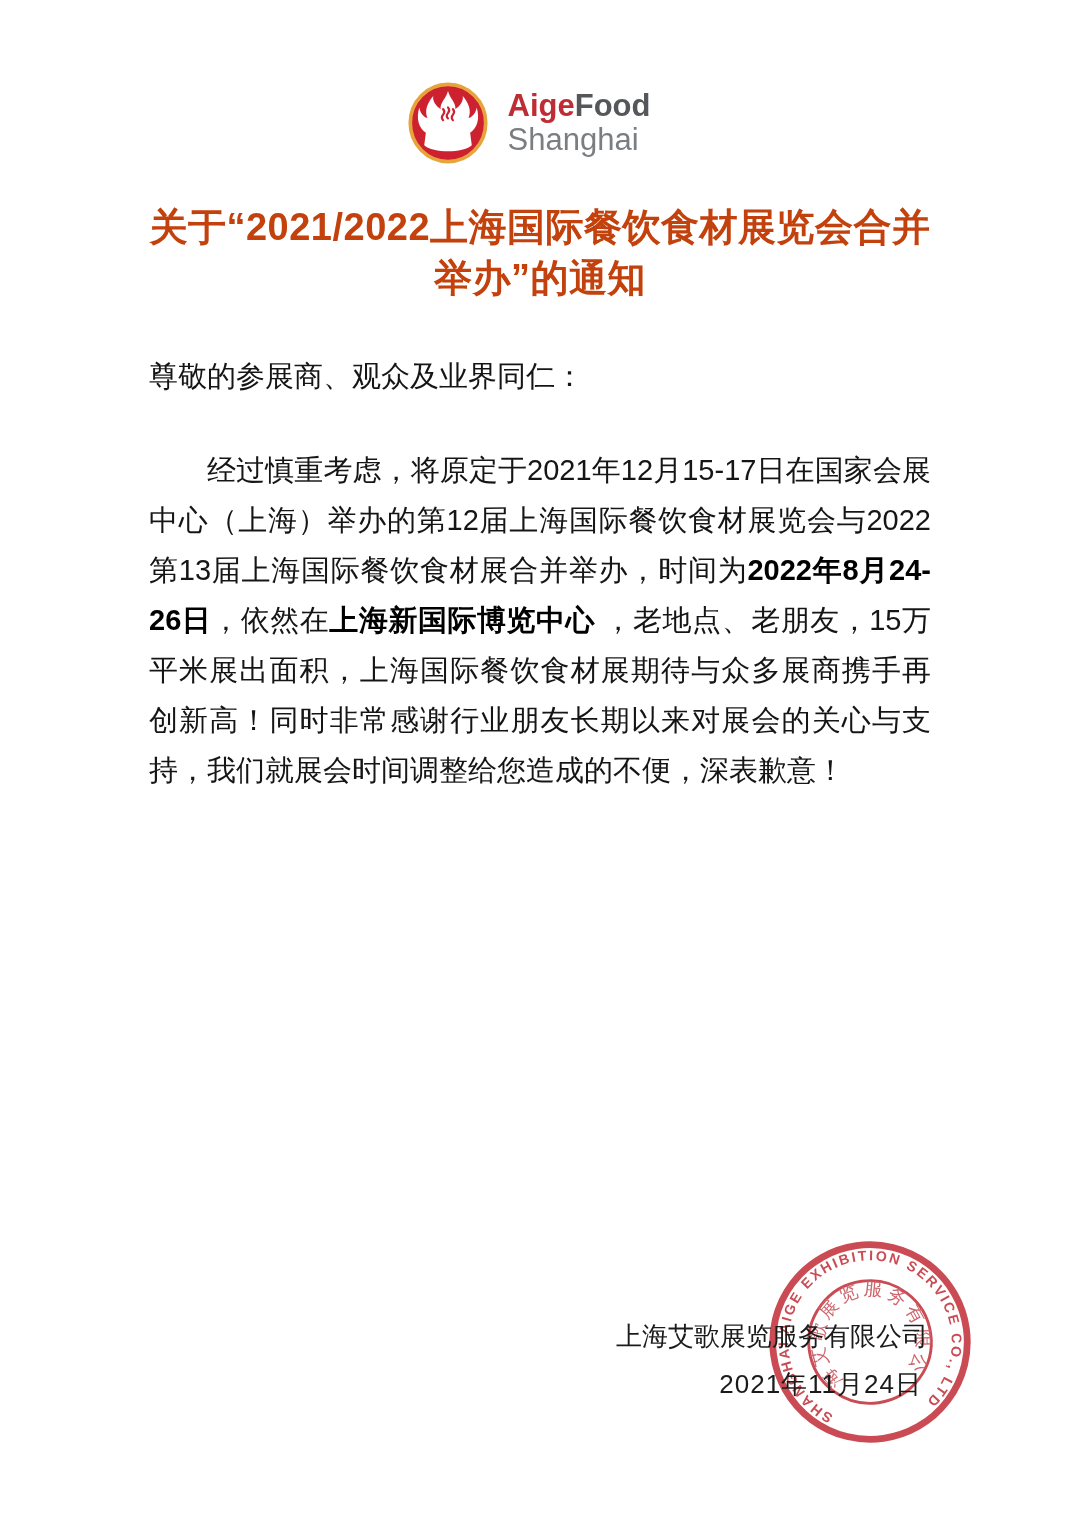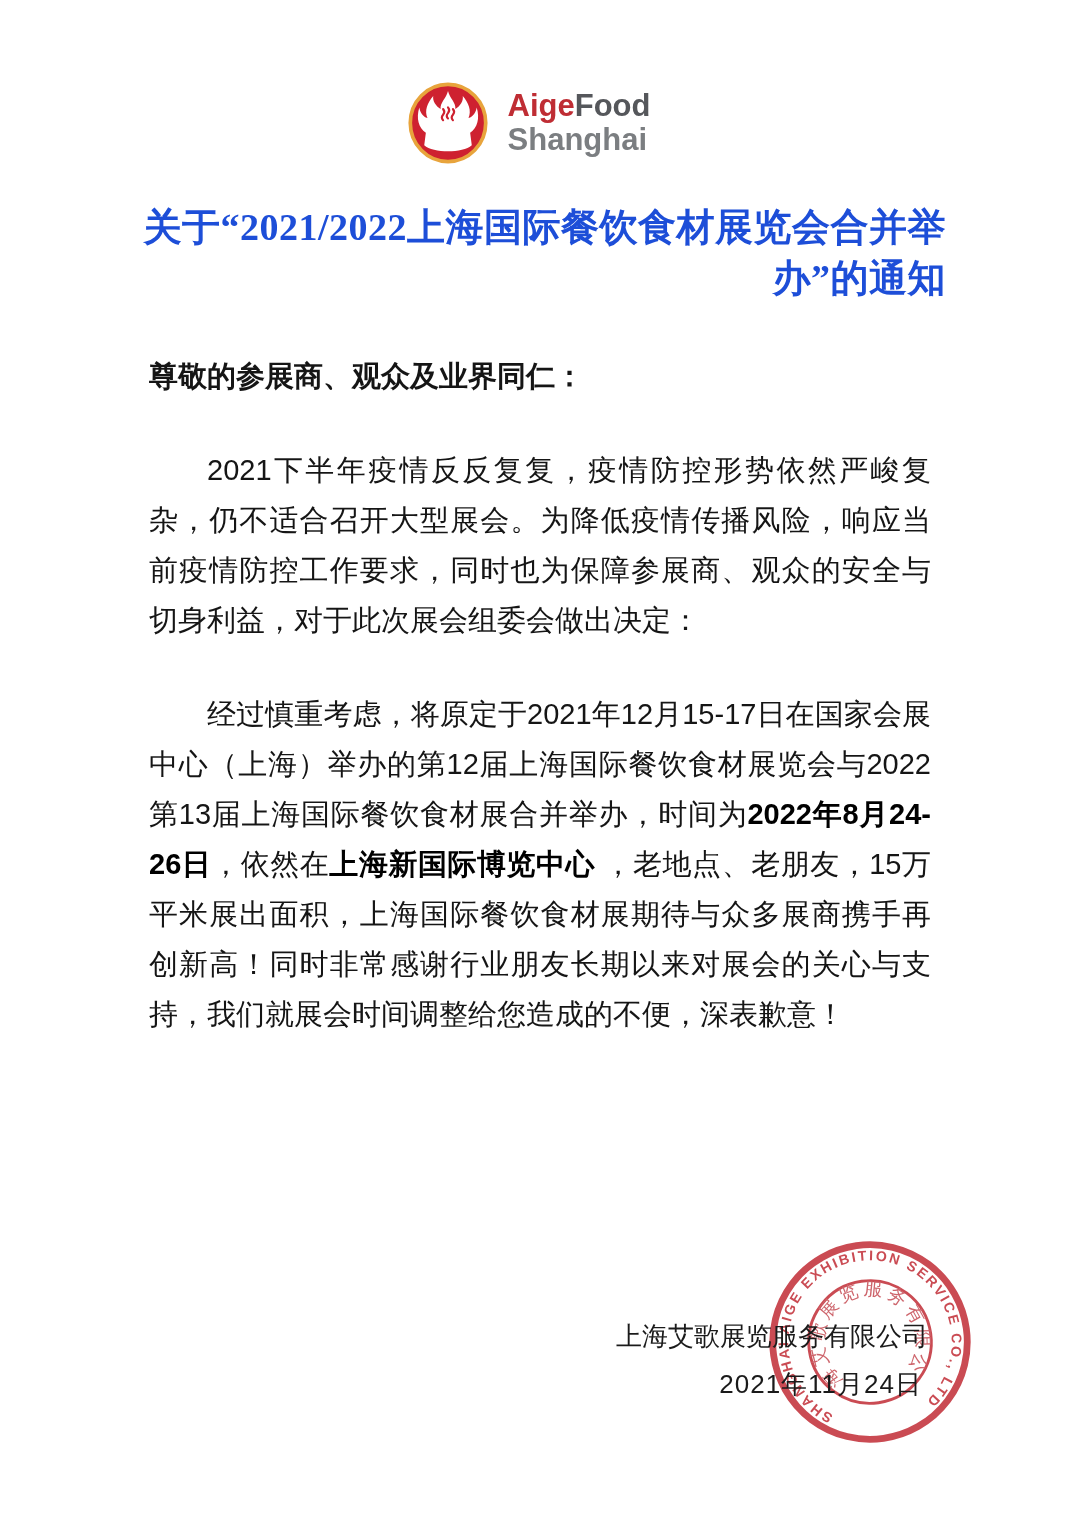--- a/index.html
+++ b/index.html
@@ -16,41 +16,40 @@
   .logo{
     display:flex;justify-content:center;align-items:center;
     gap:18px;padding-top:78px;
     transform:translateX(-12px);
   }
   .logo-badge{width:84px;height:82px;flex:0 0 auto;}
   .logo-text{display:flex;flex-direction:column;line-height:1.04;}
   .logo-line1{font-size:31px;font-weight:bold;letter-spacing:0;}
   .brand-aige{color:#bf2d34;}
   .brand-food{color:#55575b;}
-  .logo-line2{font-size:31px;font-weight:700;color:#7b7e81;margin-top:2px;}
+  .logo-line2{font-size:31px;font-weight:400;color:#7b7e81;margin-top:2px;}
   
   .doc-title{
     margin:38px 70px 0;
-    text-align:right;
+    text-align:center;
     font-size:38px;
     font-weight:bold;
     letter-spacing:0.5px;
-    color:#1d4ed8;
+    color:#c2410c;
     line-height:1.35;
-    font-family:Liberation Serif, serif;
   }
   
   .content{
     margin:0 85px;
     font-size:29px;
     line-height:50px;
     text-align:justify;
     color:#151515;
   }
-  .salutation{margin:46px 0 0;font-weight:bold;}
+  .salutation{margin:46px 0 0;}
   .para{margin:44px 0 0;text-indent:2em;}
   .para b{font-weight:bold;color:#000000;}
   
   .stamp{
     position:absolute;
     left:699px;top:1231px;
     width:214px;height:214px;
     opacity:0.88;
     z-index:1;
   }
@@ -96,21 +95,20 @@
     <div class="logo-text">
       <div class="logo-line1"><span class="brand-aige">Aige</span><span class="brand-food">Food</span></div>
       <div class="logo-line2">Shanghai</div>
     </div>
   </div>
 
   <h1 class="doc-title">关于“2021/2022上海国际餐饮食材展览会合并举办”的通知</h1>
 
   <div class="content">
     <p class="salutation">尊敬的参展商、观众及业界同仁：</p>
-    <p class="para">2021下半年疫情反反复复，疫情防控形势依然严峻复杂，仍不适合召开大型展会。为降低疫情传播风险，响应当前疫情防控工作要求，同时也为保障参展商、观众的安全与切身利益，对于此次展会组委会做出决定：</p>
     <p class="para"><span>经过慎重考虑，将原定于2021年12月15-17日在国家会展中心（上海）举办的第12届上海国际餐饮食材展览会与2022第13届上海国际餐饮食材展合并举办，时间为</span><b>2022年8月24-26日</b><span>，依然在</span><b>上海新国际博览中心</b><span> ，老地点、老朋友，15万平米展出面积，上海国际餐饮食材展期待与众多展商携手再创新高！同时非常感谢行业朋友长期以来对展会的关心与支持，我们就展会时间调整给您造成的不便，深表歉意！</span></p>
   </div>
 
   <svg class="stamp" viewBox="0 0 220 220" aria-hidden="true">
     <g transform="rotate(-8 110 110)">
       <circle cx="110" cy="110" r="100" fill="none" stroke="#c3333c" stroke-width="7"></circle>
       <circle cx="110" cy="110" r="63" fill="none" stroke="#c3333c" stroke-width="3"></circle>
       <defs>
         <path id="outerArc" d="M 61.8 178.8 A 84 84 0 1 1 158.2 178.8" fill="none"></path>
         <path id="innerArc" d="M 81.3 148.3 A 48 48 0 1 1 138.7 148.3" fill="none"></path>

